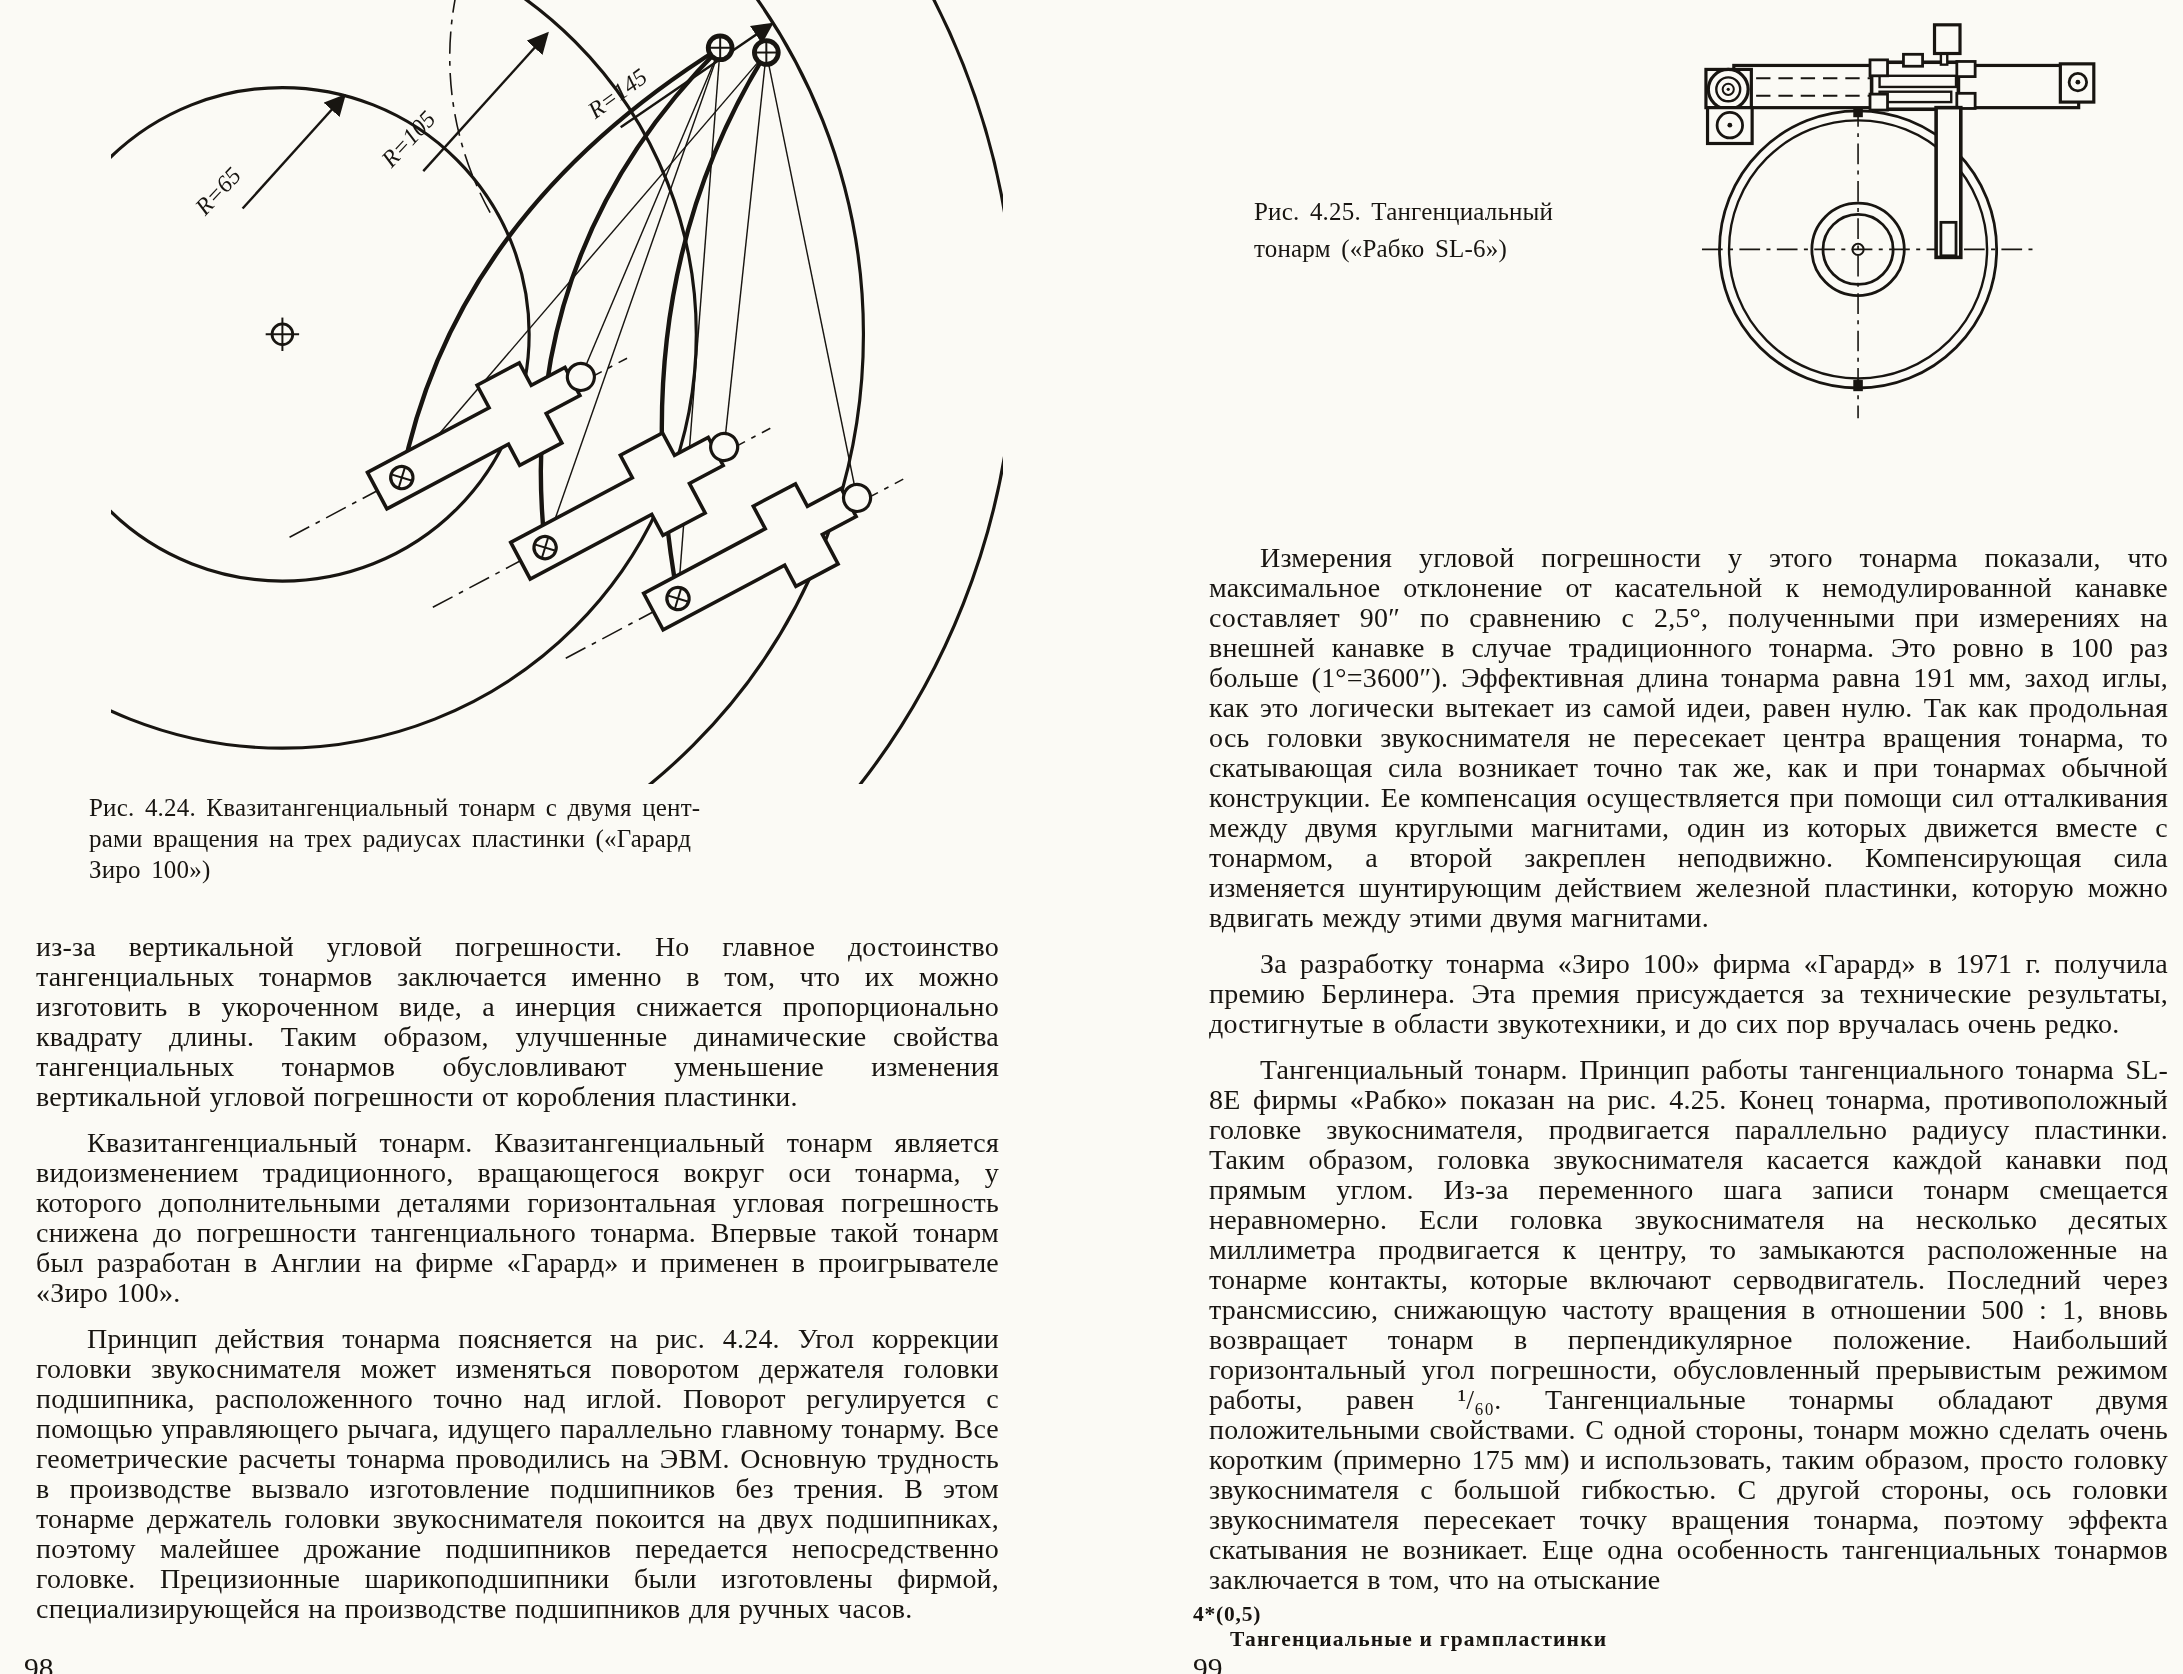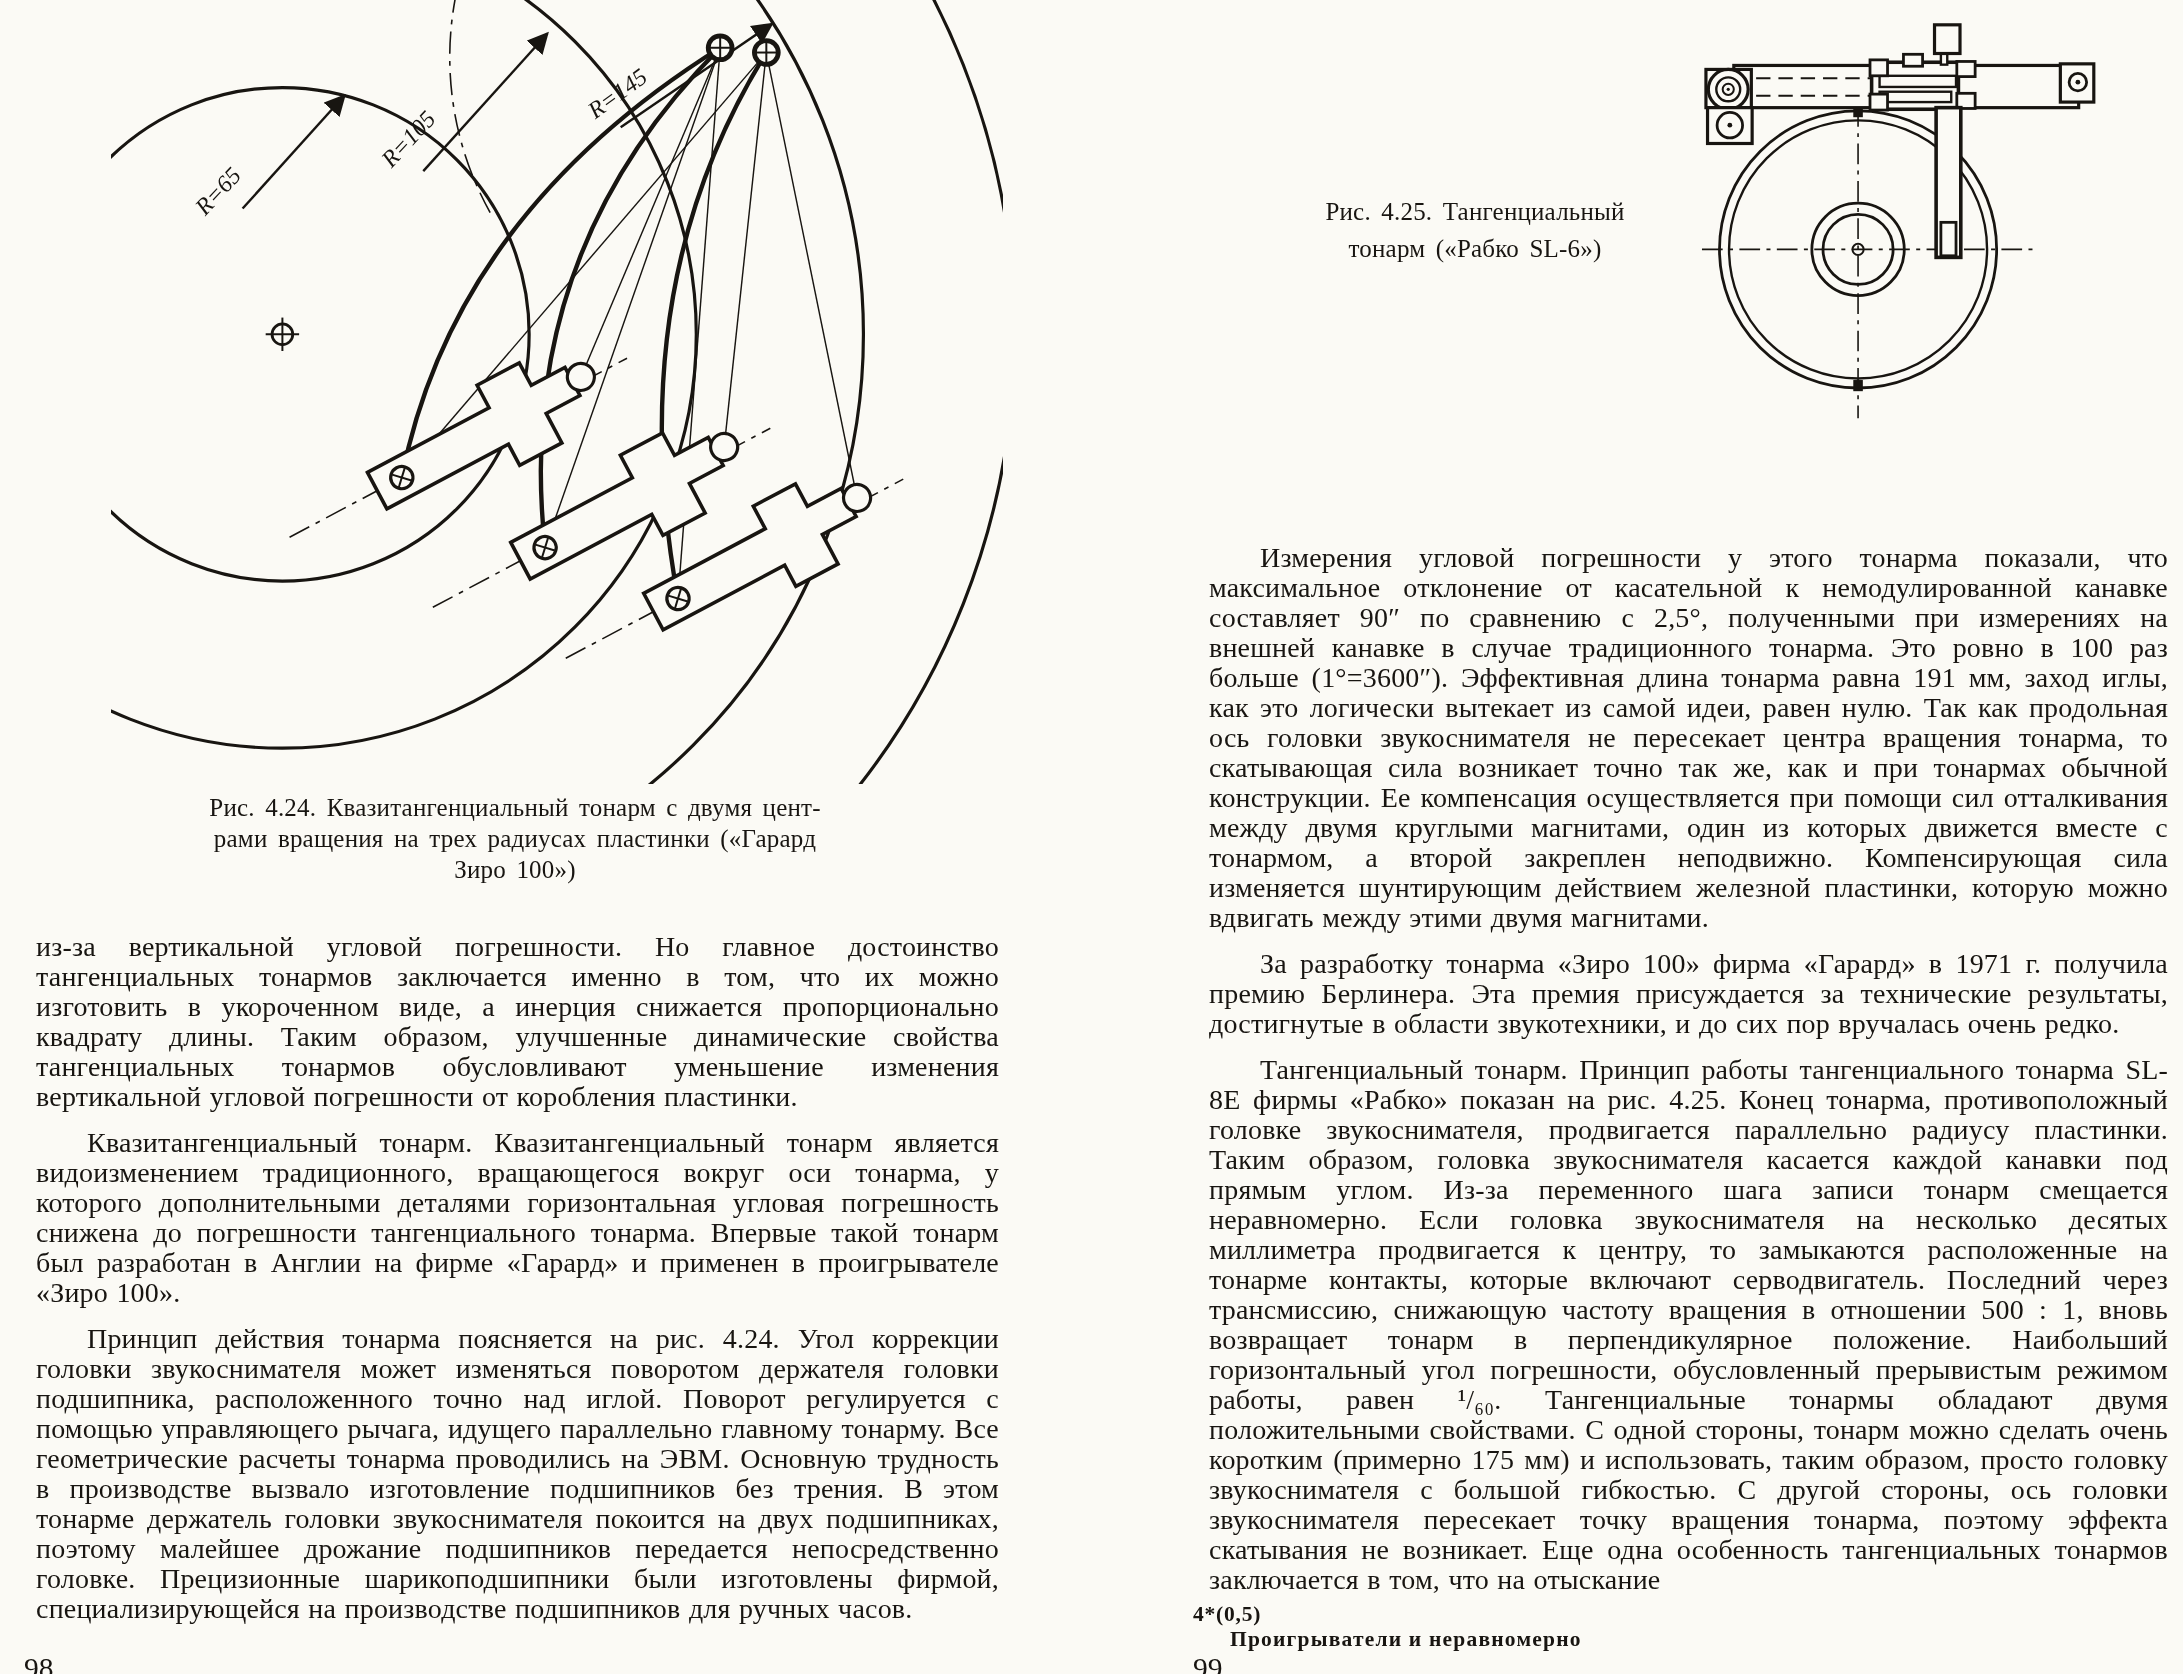--- a/index.html
+++ b/index.html
@@ -2,21 +2,21 @@
 <html lang="ru" style="font-size:12.7px"><head>
 <meta charset="utf-8">
 <style>
   html,body{margin:0;padding:0;background:#d8d5cd;}
   .spread{
     position:relative;width:2183px;height:1674px;background:#fbfaf5;
     font-family:"Liberation Serif","DejaVu Serif",serif;color:#181511;overflow:hidden;
   }
   .figure{position:absolute;}
   .caption{
-    position:absolute;text-align:center;font-size:25px;line-height:31px;
+    position:absolute;font-size:25px;line-height:31px;
     letter-spacing:0.2px;word-spacing:4px;
   }
   .caption div{white-space:nowrap;}
   .body-col{
     position:absolute;font-size:28px;line-height:30px;text-align:justify;
     letter-spacing:0.2px;word-spacing:1.2px;text-align-last:left;
   }
   .body-col p{margin:16px;text-indent:51px;}
   .body-col p.noindent{text-indent:0;}
   .lead{font-weight:normal;}
@@ -188,19 +188,19 @@
   </div>
 
   <div class="body-col" style="left:1193px;top:527px;width:991px">
     <p>Измерения угловой погрешности у этого тонарма показали, что максимальное отклонение от касательной к немодулированной канавке составляет 90″ по сравнению с 2,5°, полученными при измерениях на внешней канавке в случае традиционного тонарма. Это ровно в 100 раз больше (1°=3600″). Эффективная длина тонарма равна 191 мм, заход иглы, как это логически вытекает из самой идеи, равен нулю. Так как продольная ось головки звукоснимателя не пересекает центра вращения тонарма, то скатывающая сила возникает точно так же, как и при тонармах обычной конструкции. Ее компенсация осуществляется при помощи сил отталкивания между двумя круглыми магнитами, один из которых движется вместе с тонармом, а второй закреплен неподвижно. Компенсирующая сила изменяется шунтирующим действием железной пластинки, которую можно вдвигать между этими двумя магнитами.</p>
     <p>За разработку тонарма «Зиро 100» фирма «Гарард» в 1971 г. получила премию Берлинера. Эта премия присуждается за технические результаты, достигнутые в области звукотехники, и до сих пор вручалась очень редко.</p>
     <p><b class="lead">Тангенциальный тонарм.</b> <span>Принцип работы тангенциального тонарма SL-8E фирмы «Рабко» показан на рис. 4.25. Конец тонарма, противоположный головке звукоснимателя, продвигается параллельно радиусу пластинки. Таким образом, головка звукоснимателя касается каждой канавки под прямым углом. Из-за переменного шага записи тонарм смещается неравномерно. Если головка звукоснимателя на несколько десятых миллиметра продвигается к центру, то замыкаются расположенные на тонарме контакты, которые включают серводвигатель. Последний через трансмиссию, снижающую частоту вращения в отношении 500 : 1, вновь возвращает тонарм в перпендикулярное положение. Наибольший горизонтальный угол погрешности, обусловленный прерывистым режимом работы, равен ¹/₆₀. Тангенциальные тонармы обладают двумя положительными свойствами. С одной стороны, тонарм можно сделать очень коротким (примерно 175 мм) и использовать, таким образом, просто головку звукоснимателя с большой гибкостью. С другой стороны, ось головки звукоснимателя пересекает точку вращения тонарма, поэтому эффекта скатывания не возникает. Еще одна особенность тангенциальных тонармов заключается в том, что на отыскание</span></p>
   </div>
 
   <div class="footer-line" style="left:1193px;top:1602px;width:986px">
     <span class="sig">4*(0,5)</span>
-    <span class="footer-title">Проигрыватели и неравномерно</span>
+    <span class="footer-title">Тангенциальные и грампластинки</span>
     <span class="footer-spacer"></span>
     <span class="pn">99</span>
   </div>
 
 </div>
 
 
 </body></html>

